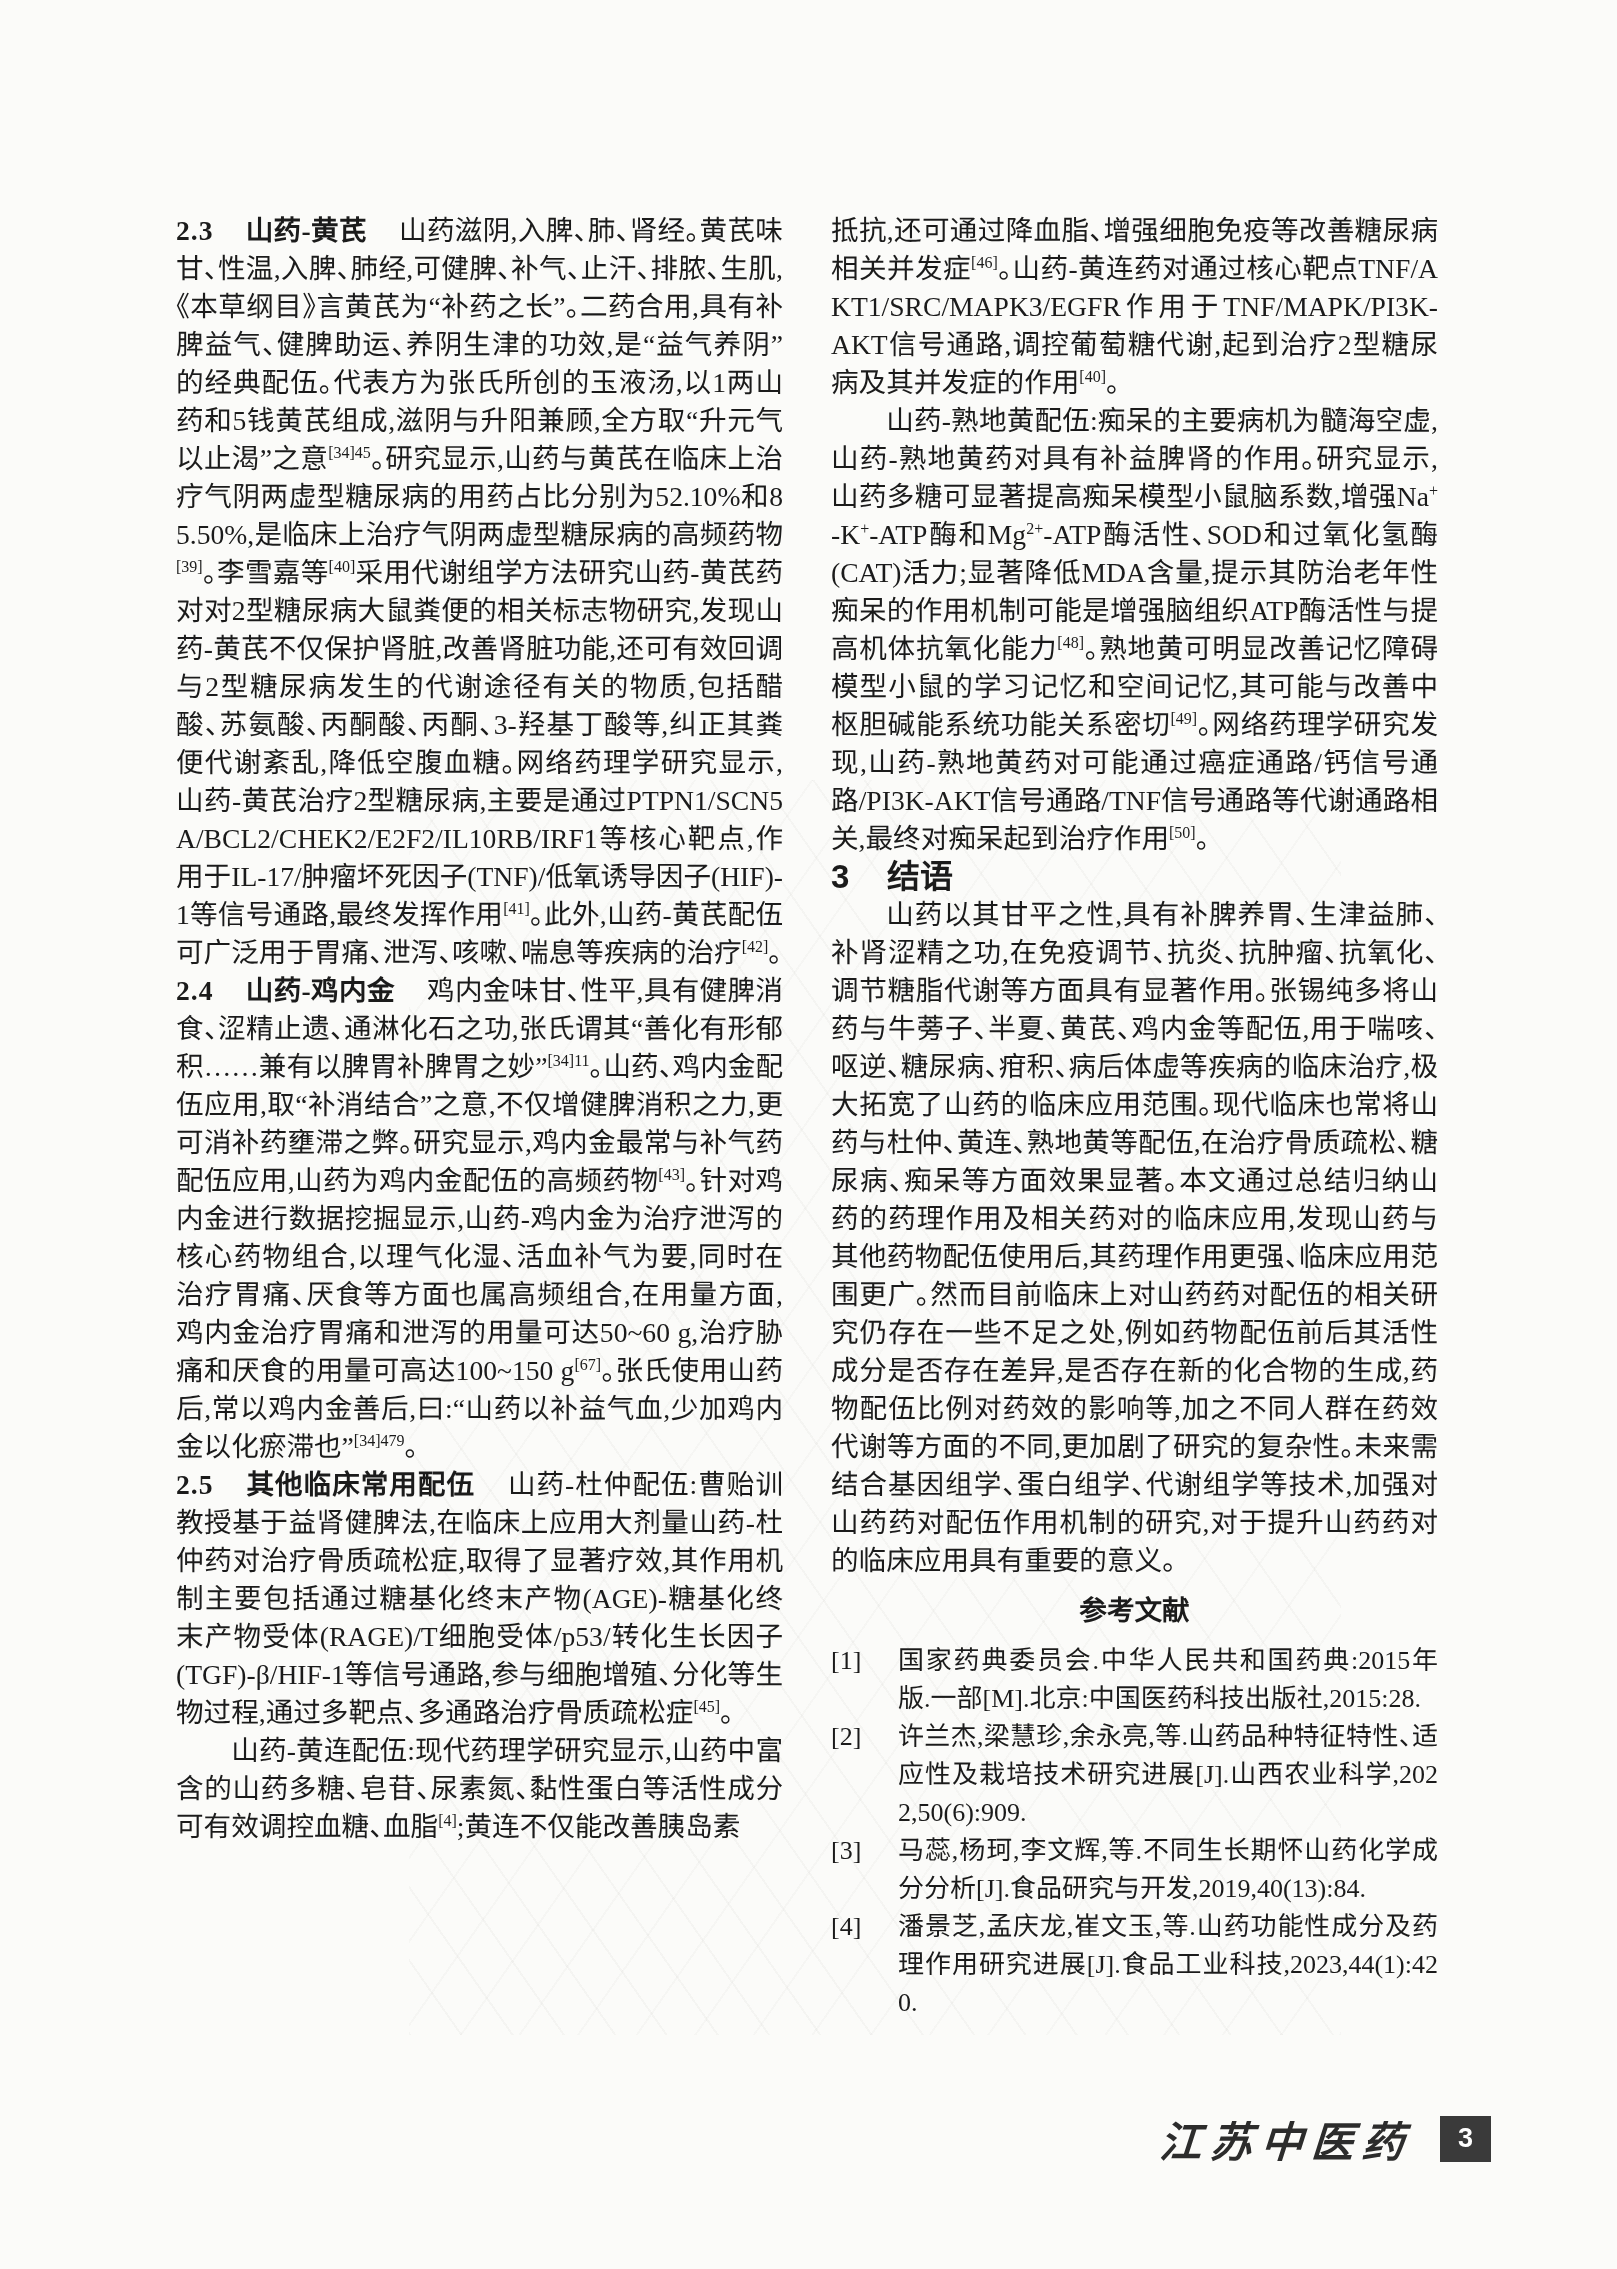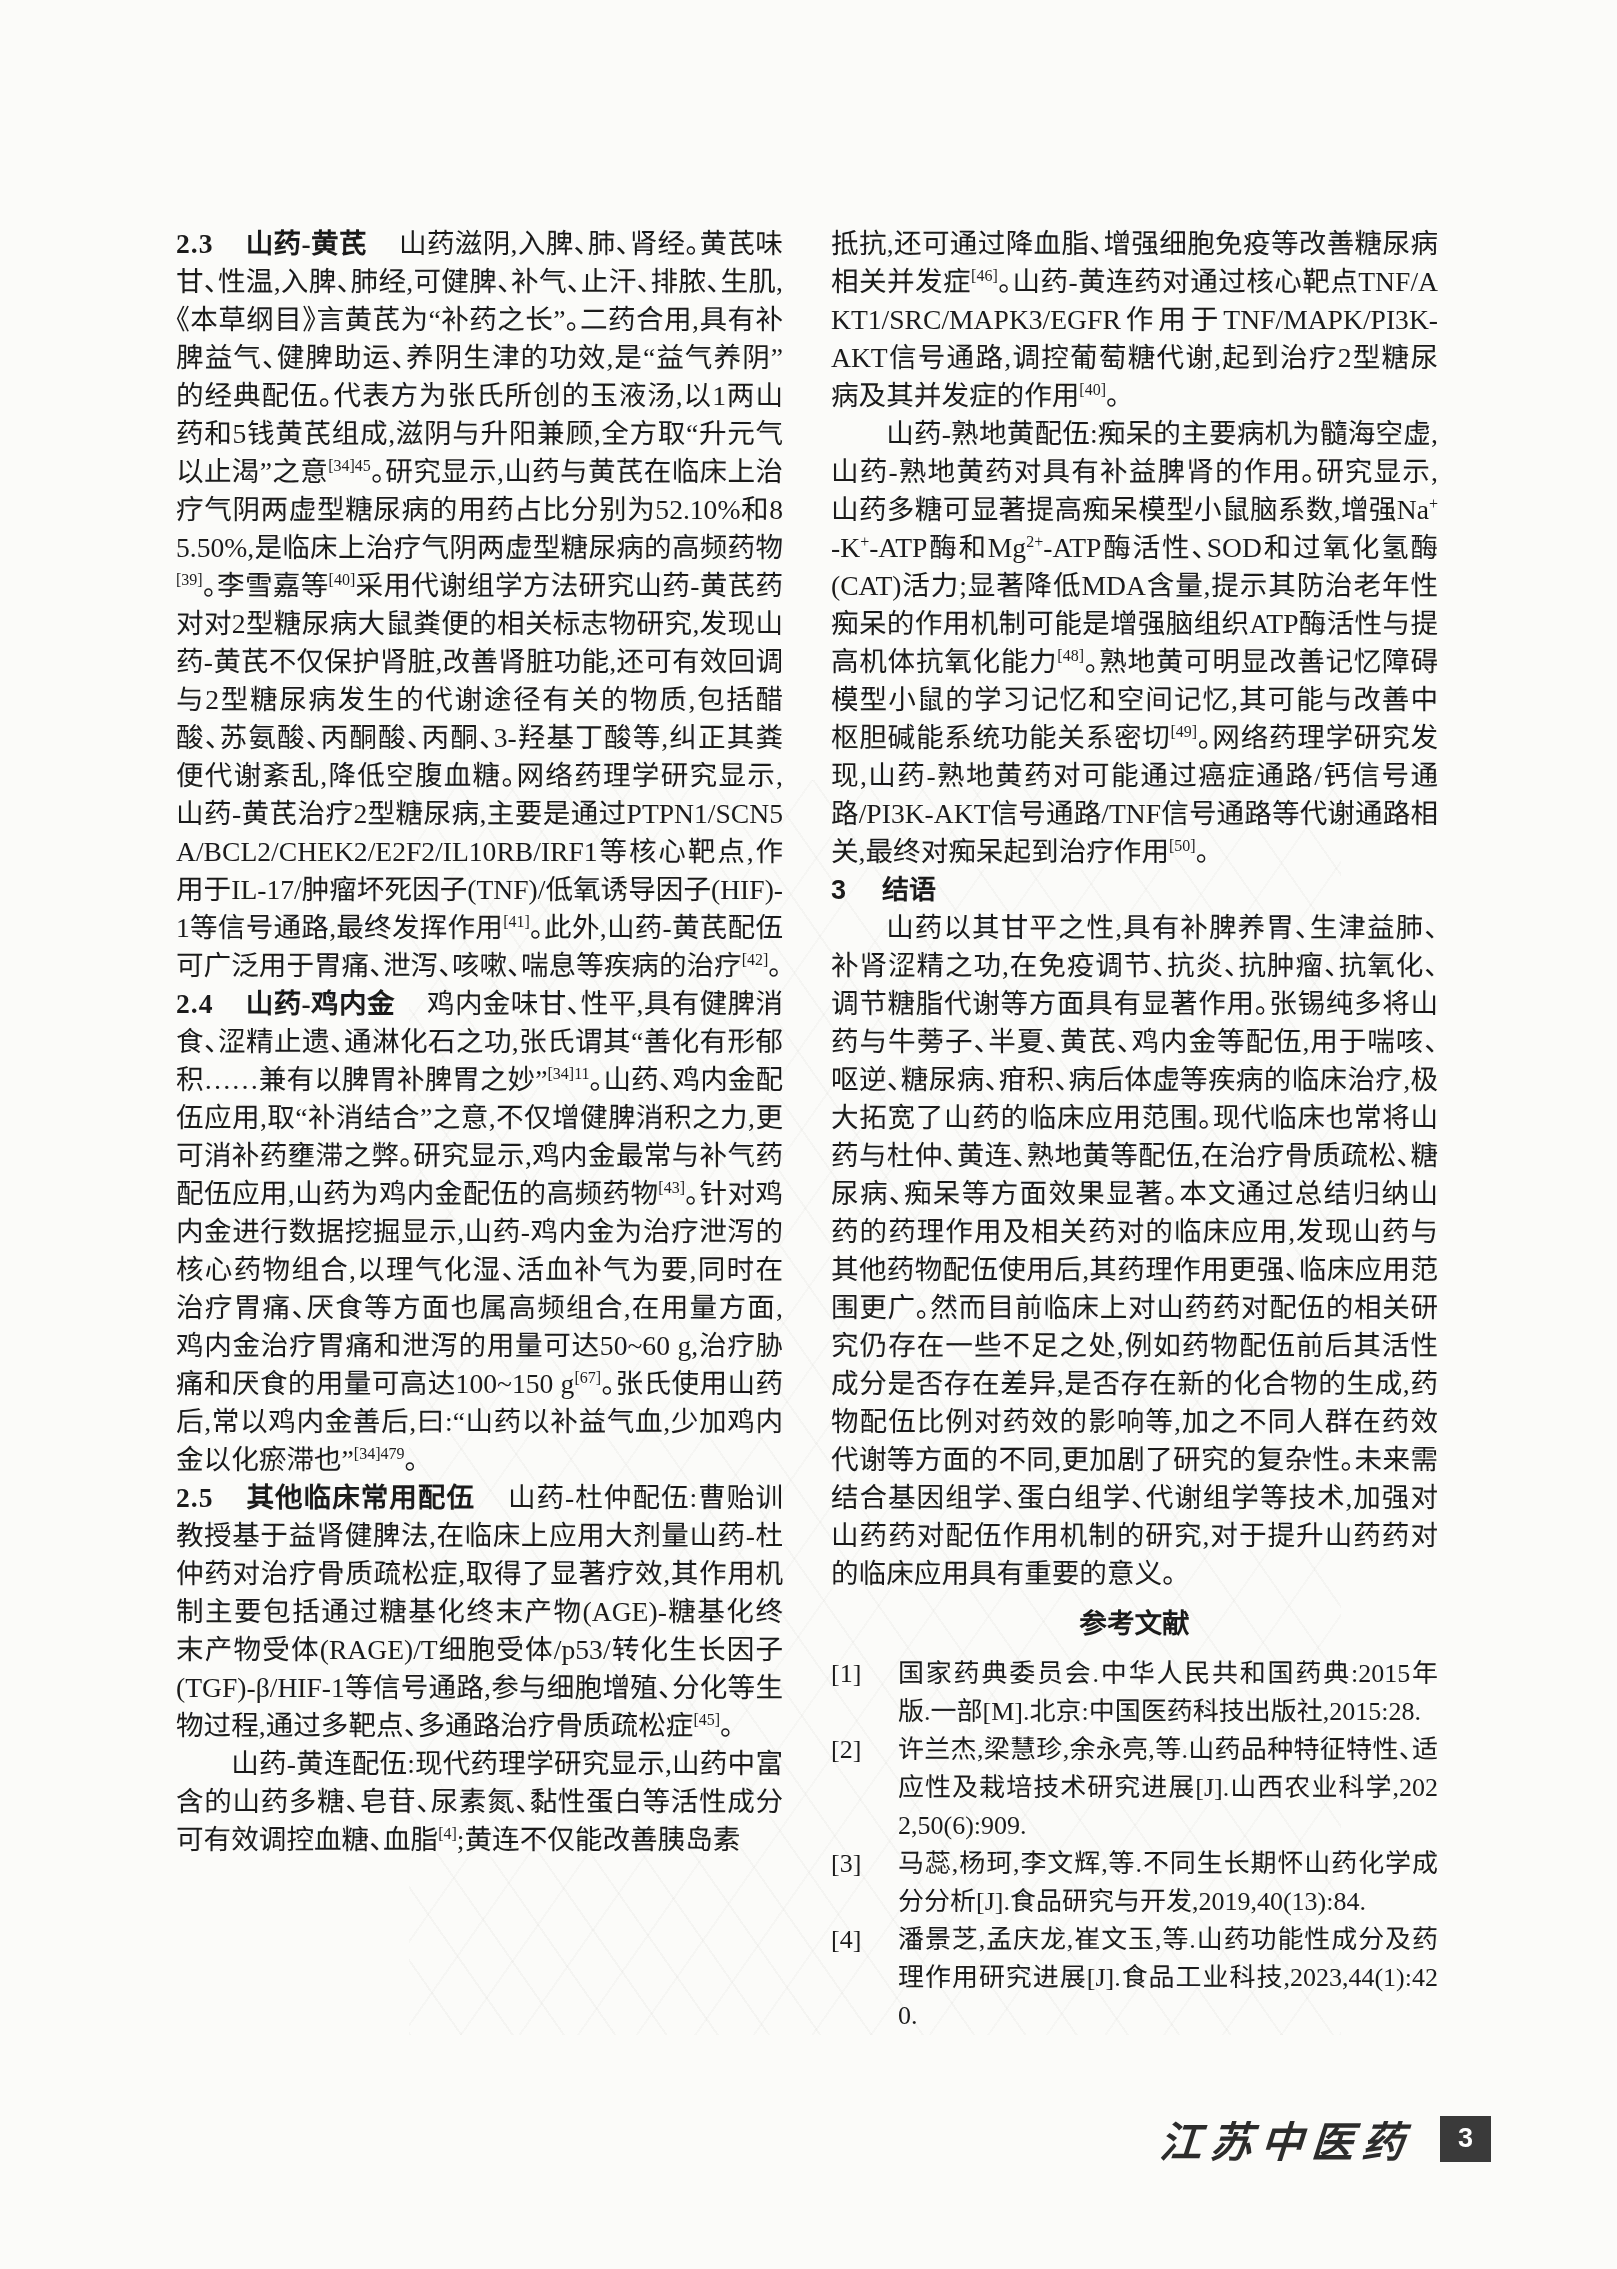--- a/index.html
+++ b/index.html
@@ -16,40 +16,40 @@
   
   .watermark {
     position: absolute; left: 409px; top: 780px; width: 932px; height: 1255px;
     background:
       repeating-linear-gradient(55deg, rgba(130,128,118,0.055) 0 1.9px, transparent 1.9px 42px),
       repeating-linear-gradient(-55deg, rgba(130,128,118,0.045) 0 1.9px, transparent 1.9px 48px);
     pointer-events: none;
   }
 
   .col {
-    position: absolute; top: 225px; width: 607px;
+    position: absolute; top: 212px; width: 607px;
     font-size: 27.6px; line-height: 38px;
     text-align: justify;
     word-break: break-all;
     font-feature-settings: "halt";
   }
   .col-left  { left: 176px; }
   .col-right { left: 831px; }
 
   p.body-para { margin: 0; }
   p.indent { text-indent: 2em; }
 
   .sec-num   { font-weight: bold; letter-spacing: 1px; }
   .sec-title { font-weight: bold; margin-left: 25px; margin-right: 25px; }
 
   sup { font-size: 16px; line-height: 0; letter-spacing: 0; }
 
   .h2 {
     font-family: "Liberation Sans", "DejaVu Sans", sans-serif;
-    font-weight: bold; font-size: 27px; line-height: 38px;
+    font-weight: bold; font-size: 33px; line-height: 38px;
     text-align: left;
   }
   .h2 .h2-num { margin-right: 28.5px; }
 
   .refs-heading {
     font-family: "Liberation Sans", "DejaVu Sans", sans-serif;
     font-weight: bold; font-size: 27.6px; line-height: 38px;
     text-align: center; margin: 12px;
   }
   .ref {

